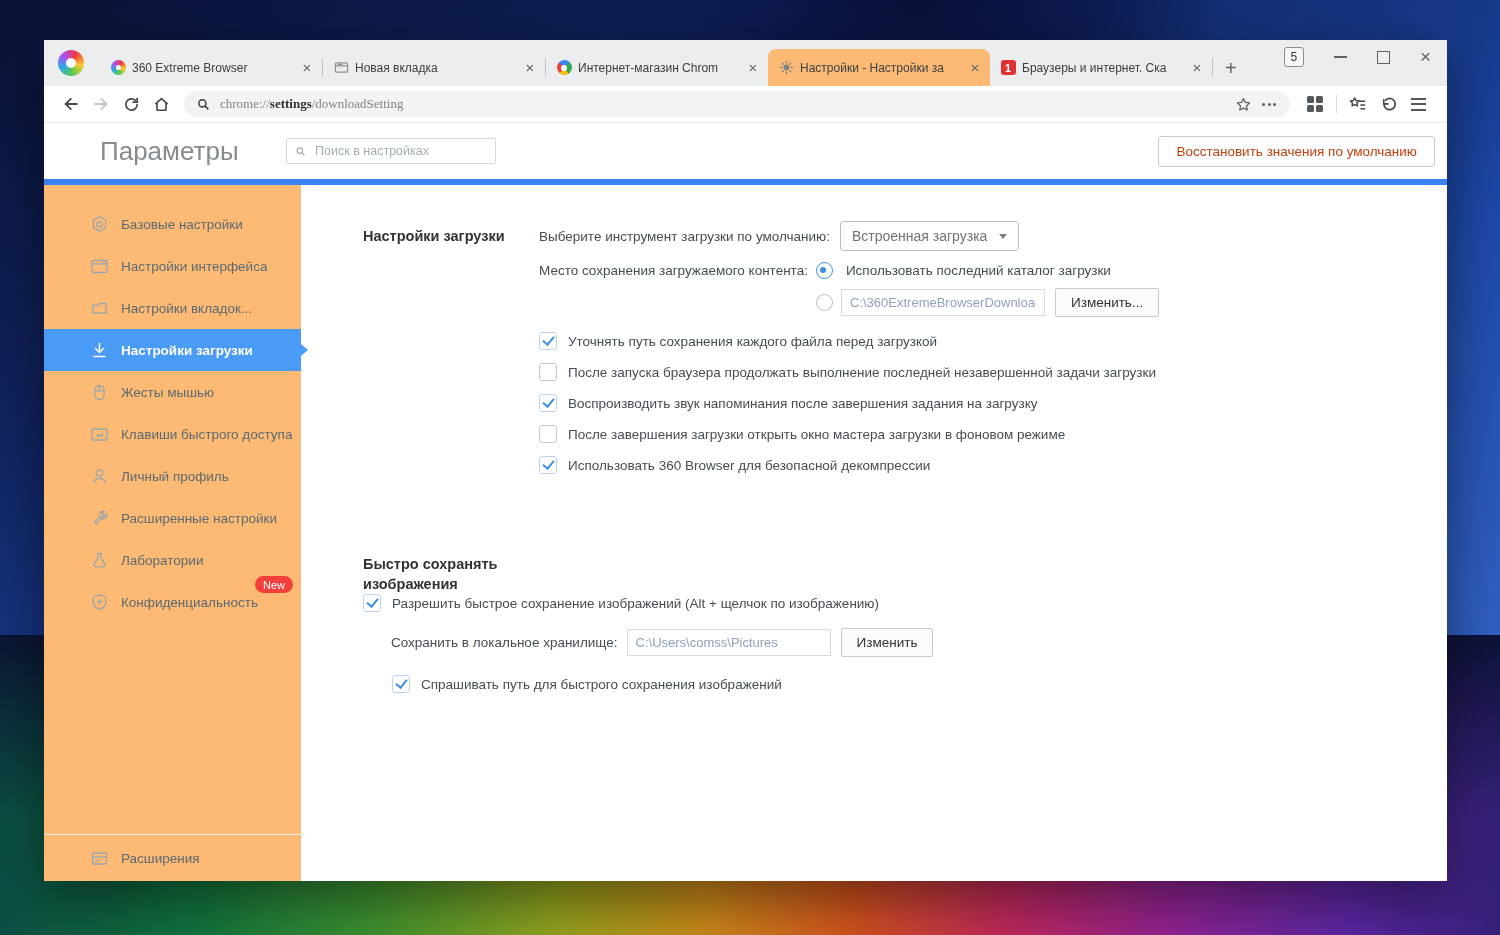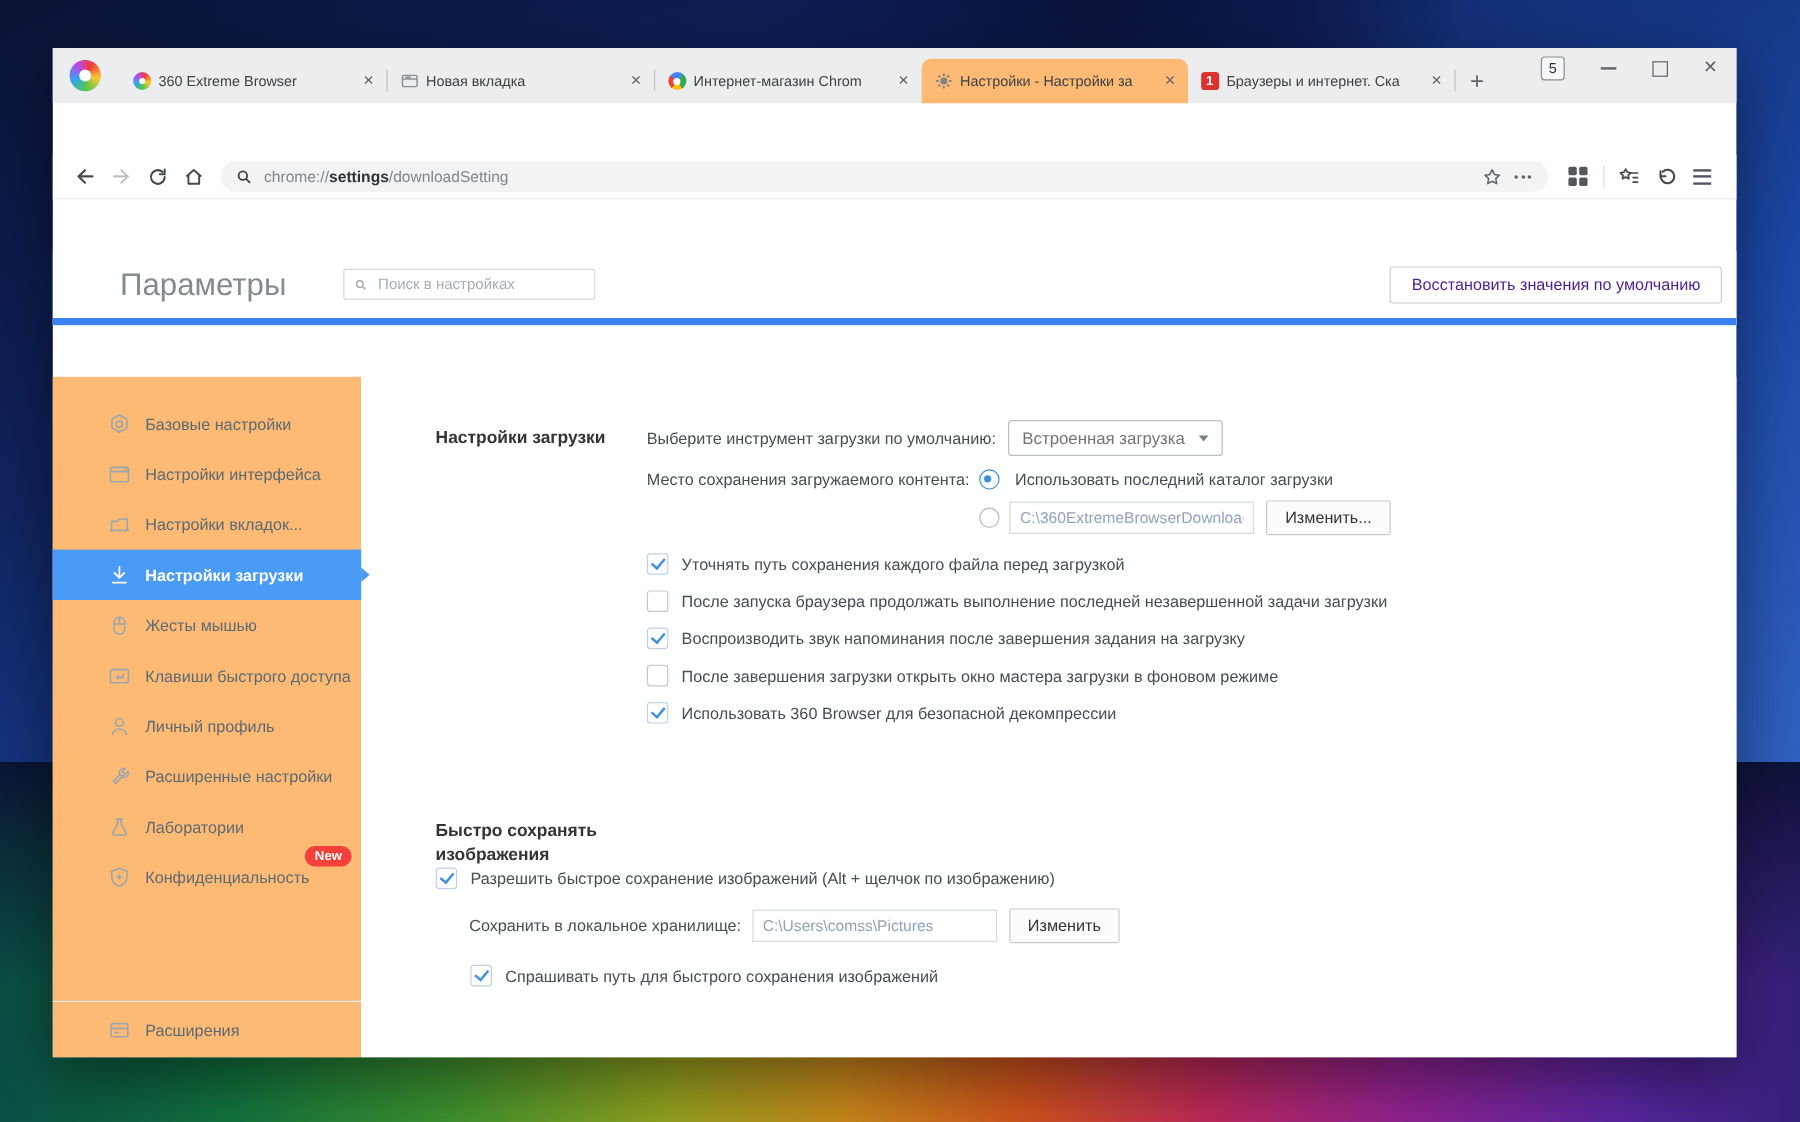--- a/index.html
+++ b/index.html
@@ -9,21 +9,21 @@
     background:
       radial-gradient(430px 230px at 61% 0%, #0a1138 0%, #0d1a4e 38%, rgba(13,26,78,0) 72%),
       linear-gradient(155deg,#0b1235 0%,#102460 26%,#1c48a8 55%,#2f5ec0 78%,#3e6bd0 100%);}
   .wallpaper::after{content:"";position:absolute;left:0;right:0;bottom:0;height:300px;
     background:
       linear-gradient(180deg, rgba(11,18,53,.95) 0%, rgba(11,18,53,0) 62%),
       linear-gradient(90deg,#0b4f45 0%,#127540 13%,#3f9430 25%,#95a51f 37%,#cd8a1b 47%,
         #d4531e 57%,#c2295c 67%,#942394 78%,#5b27a4 90%,#35217a 100%);}
   
   .window{position:absolute;left:44px;top:40px;width:1403px;height:841px;background:#fff;
-    box-shadow:0 18px 55px rgba(0,0,0,.5);display:flex;flex-direction:column;gap:43px;}
+    box-shadow:0 18px 55px rgba(0,0,0,.5);display:flex;flex-direction:column;}
   
   .tabstrip{height:46px;background:#ecedee;display:flex;align-items:flex-end;
     padding-left:10px;position:relative;flex:none;}
   .app-logo{width:26px;height:26px;border-radius:50%;align-self:center;margin:0 16px 0 4px;
     background:conic-gradient(from 30deg,#f03b3b,#f7c92f,#57c84d,#2fa7ea,#b04ef0,#f03b3b);
     position:relative;flex:none;}
   .app-logo::after{content:"";position:absolute;left:8px;top:8px;width:10px;height:10px;
     border-radius:50%;background:#fff;}
   .tab{width:206px;height:37px;display:flex;align-items:center;padding:0 6px 0 10px;
     font-size:12px;color:#3c4043;position:relative;flex:none;}
@@ -45,52 +45,52 @@
   .badge5{border:1px solid #8a8f94;border-radius:3px;min-width:10px;padding:0 4px;height:18px;
     line-height:18px;font-size:12px;color:#333;text-align:center;background:#f7f7f7;}
   .wc-min{width:13px;height:2px;background:#5f6368;}
   .wc-max{width:11px;height:11px;border:1.6px solid #5f6368;}
   .wc-close{font-size:19px;color:#5f6368;line-height:14px;}
   
   .toolbar{height:36px;background:#fff;display:flex;align-items:center;
     padding:0 14px 0 12px;border-bottom:1px solid #ececec;flex:none;}
   .tool-btn{width:30px;height:28px;display:flex;align-items:center;justify-content:center;flex:none;}
   .addressbar{flex:1;height:26px;background:#f1f3f4;border-radius:14px;display:flex;
-    align-items:center;padding:0 8px 0 12px;margin:0 10px 0 8px;}
+    align-items:center;padding:0 8px 0 12px;margin:0 10px 0 8px;font-family:Liberation Serif, serif;}
   .addr-url{flex:1;margin-left:9px;color:#80868b;font-size:13px;white-space:nowrap;overflow:hidden;}
   .addr-url b{color:#2f3337;font-weight:700;}
   .ab-btn{width:26px;height:24px;display:flex;align-items:center;justify-content:center;flex:none;}
   .dots{display:flex;gap:2.5px;} .dots i{width:3px;height:3px;border-radius:50%;background:#5f6368;}
   .grid-icon{display:grid;grid-template-columns:7px 7px;grid-template-rows:7px 7px;gap:2px;}
   .grid-icon span{background:#54585c;border-radius:1.5px;}
   .tb-sep{width:1px;height:18px;background:#dadce0;margin:0 6px;flex:none;}
   .ham{display:flex;flex-direction:column;gap:3.5px;} .ham i{width:15px;height:2px;background:#54585c;}
   
   .settings-header{height:56px;background:#fff;display:flex;align-items:center;
     padding:0 12px 0 56px;border-bottom:6px solid #3b82f6;flex:none;}
   .page-title{font-size:26px;color:#848b90;margin-right:47px;flex:none;}
   .settings-search{width:192px;height:24px;border:1px solid #d5dadd;border-radius:2px;
     display:flex;align-items:center;padding:0 8px;background:#fff;}
   .settings-search input{border:none;outline:none;font-size:12.5px;color:#555;width:100%;
     margin-left:7px;font-family:inherit;background:transparent;}
   .settings-search input::placeholder{color:#a5adb3;}
   .reset-btn{margin-left:auto;height:31px;padding:0 17px;border:1px solid #c9cdd0;background:#fff;
-    border-radius:3px;font-size:13.5px;color:#4c1d95;font-family:inherit;}
+    border-radius:3px;font-size:13.5px;color:#c2410c;font-family:inherit;}
   
   .content{flex:1;display:flex;min-height:0;}
   .sidebar{width:257px;background:#fdba74;display:flex;flex-direction:column;padding-top:18px;flex:none;}
   .side-item{height:42px;display:flex;align-items:center;padding-left:46px;gap:12px;
     color:#5d6a72;font-size:13.5px;position:relative;cursor:pointer;flex:none;}
   .side-item .icon{width:19px;height:19px;color:#9aa6ad;flex:none;display:flex;align-items:center;}
   .side-item.active{background:#4a9bf5;color:#fff;font-weight:700;}
   .side-item.active .icon{color:#fff;}
   .side-item.active::after{content:"";position:absolute;right:-7px;top:50%;margin-top:-6px;
     border-left:7px solid #4a9bf5;border-top:6px solid transparent;border-bottom:6px solid transparent;}
   .badge-new{position:absolute;right:8px;top:-5px;background:#f4403a;color:#fff;font-size:11px;
-    font-weight:700;padding:2.5px 8px;border-radius:10px;}
+    font-weight:400;padding:2.5px 8px;border-radius:10px;}
   .side-footer{margin-top:auto;border-top:1px solid #e3e8ea;padding:2px 0;}
   
   .main{flex:1;background:#fff;overflow:hidden;padding:36px 0 0 62px;font-size:13.5px;color:#454d54;}
   .section{display:flex;}
   .section.second{margin-top:62px;flex-direction:column;}
   .sec-title{width:176px;font-size:14.5px;font-weight:700;color:#333;line-height:20px;
     padding-top:5px;flex:none;}
   .sec-body{flex:1;}
   .row{display:flex;align-items:center;}
   .rowA{margin-bottom:11px;}

